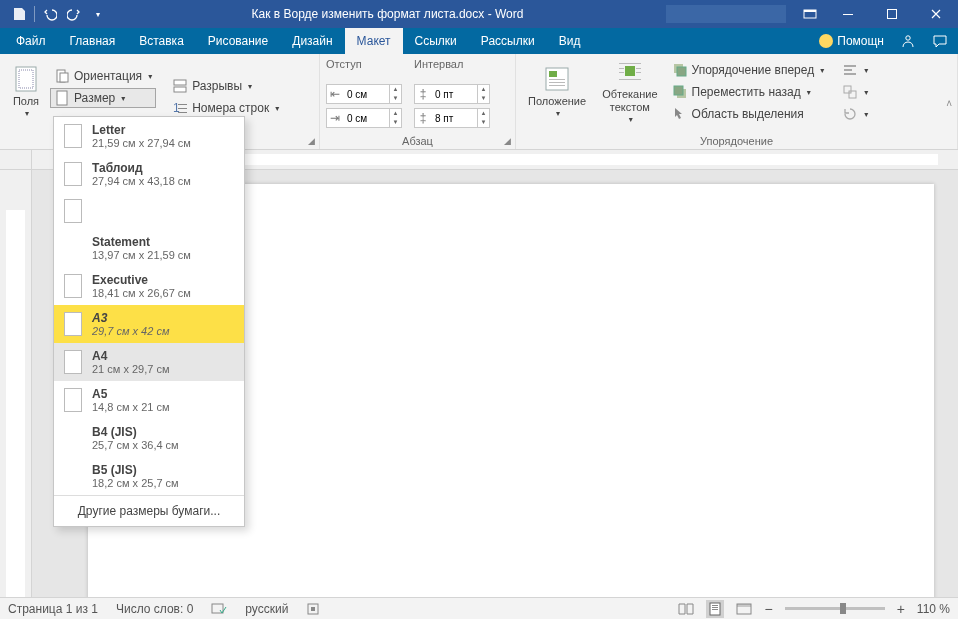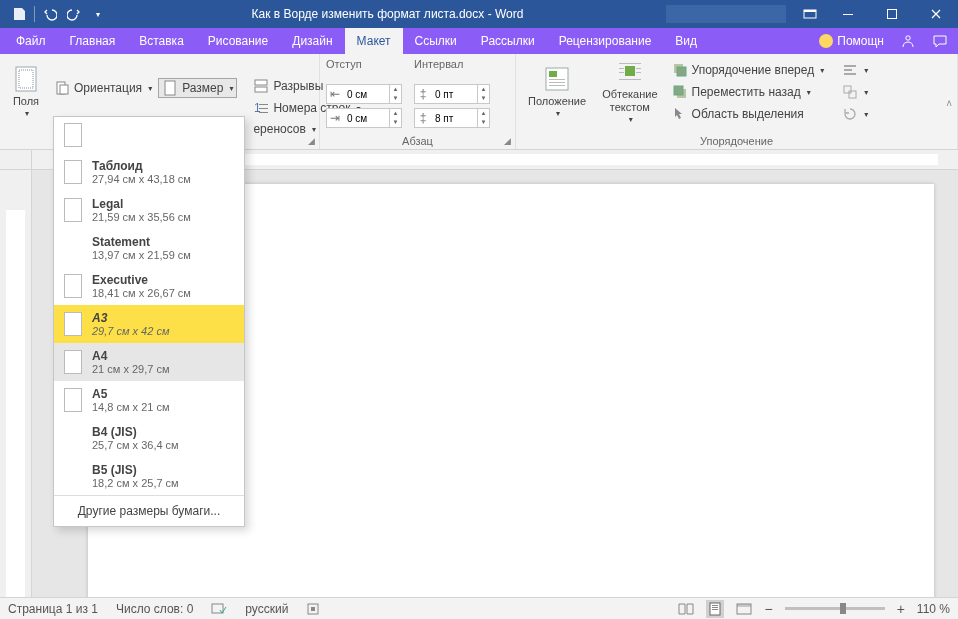--- a/index.html
+++ b/index.html
@@ -10,21 +10,21 @@
 .qat { display:flex; align-items:center; gap:2px; padding-left:8px; }
 .qat-btn { width:22px; height:22px; display:flex; align-items:center; justify-content:center; color:#fff; }
 .qat-sep { width:1px; height:16px; background:rgba(255,255,255,.4); margin:0 2px; }
 .title-text { flex:1; text-align:center; font-size:12px; }
 .awaken { width:120px; height:18px; background:#3b67a6; margin-right:8px; }
 .win-btns { display:flex; }
 .win-btn { width:44px; height:28px; display:flex; align-items:center; justify-content:center; color:#fff; }
 .win-small { width:32px; }
 
 
-.ribbon-tabs { height:26px; background:#8b5cf6; display:flex; align-items:stretch; color:#fff; padding-left:4px; }
+.ribbon-tabs { height:26px; background:#0369a1; display:flex; align-items:stretch; color:#fff; padding-left:4px; }
 .rtab { padding:0 12px; display:flex; align-items:center; font-size:12px; }
 .rtab.active { background:#f3f3f3; color:#2b579a; }
 .rtab-right { margin-left:auto; display:flex; align-items:center; gap:16px; padding-right:10px; }
 .help { display:flex; align-items:center; gap:4px; }
 .bulb { width:14px; height:14px; border-radius:50%; background:#ffd862; }
 
 
 .ribbon { height:96px; background:#f3f3f3; display:flex; border-bottom:1px solid #d4d4d4; position:relative; }
 .group { border-right:1px solid #e1e1e1; padding:4px 6px 2px 6px; display:flex; flex-direction:column; position:relative; }
 .group-label { position:absolute; bottom:2px; left:0; right:0; text-align:center; font-size:11px; color:#666; }
@@ -126,21 +126,20 @@
 
 <div class="ribbon-tabs">
   <div class="rtab" data-bind="tabs.0">Файл</div>
   <div class="rtab" data-bind="tabs.1">Главная</div>
   <div class="rtab" data-bind="tabs.2">Вставка</div>
   <div class="rtab" data-bind="tabs.3">Рисование</div>
   <div class="rtab" data-bind="tabs.4">Дизайн</div>
   <div class="rtab active" data-bind="tabs.5">Макет</div>
   <div class="rtab" data-bind="tabs.6">Ссылки</div>
   <div class="rtab" data-bind="tabs.7">Рассылки</div>
-  <div class="rtab" data-bind="tabs.8">Рецензирование</div>
   <div class="rtab" data-bind="tabs.9">Вид</div>
   <div class="rtab-right">
     <div class="help">
         <span class="bulb"></span>
         <span data-bind="help_label">Помощн</span>
       </div>
     <div>
         <svg width="16" height="16" viewBox="0 0 16 16">
           <circle cx="8" cy="5" r="2.2" fill="none" stroke="#fff"></circle>
           <path d="M3 14c0-3 2-5 5-5s5 2 5 5" fill="none" stroke="#fff"></path>
@@ -161,21 +160,21 @@
       <div class="cmd big">
         <span class="ico">
             <svg width="28" height="28" viewBox="0 0 28 28">
               <rect x="4" y="2" width="20" height="24" fill="#fff" stroke="#9aa"></rect>
               <rect x="7" y="5" width="14" height="18" fill="none" stroke="#88a" stroke-dasharray="1 1"></rect>
             </svg>
           </span>
         <span data-bind="ribbon.margins">Поля</span>
         <span class="drop-arr">▾</span>
       </div>
-      <div style="display:flex; flex-direction:row; gap:2px; margin-top:20px;">
+      <div style="display:flex; flex-direction:column; gap:2px; margin-top:8px;">
         <div class="cmd">
             <span class="ico">
               <svg width="16" height="16" viewBox="0 0 16 16">
                 <rect x="3" y="2" width="8" height="12" fill="#fff" stroke="#888"></rect>
                 <rect x="6" y="5" width="8" height="9" fill="#fff" stroke="#888"></rect>
               </svg>
             </span>
             <span data-bind="ribbon.orientation">Ориентация</span>
             <span class="drop-arr">▾</span>
           </div>
@@ -368,34 +367,34 @@
   <div class="ruler-corner"></div>
   <div class="ruler-h"></div>
   <div class="ruler-v"></div>
   <div class="page"></div>
 </div>
 
 <div class="popup">
   <div id="size-list">
       <div class="size-item">
         <div class="page-ico"></div>
+        <div class="size-info">
+          <div class="nm">Letter</div>
+          <div class="dim">21,59 см x 27,94 см</div>
+        </div>
       </div>
       <div class="size-item">
         <div class="page-ico"></div>
         <div class="size-info">
           <div class="nm">Таблоид</div>
           <div class="dim">27,94 см x 43,18 см</div>
         </div>
       </div>
       <div class="size-item">
         <div class="page-ico"></div>
-        <div class="size-info">
-          <div class="nm">Legal</div>
-          <div class="dim">21,59 см x 35,56 см</div>
-        </div>
       </div>
       <div class="size-item">
         <div class="page-ico none"></div>
         <div class="size-info">
           <div class="nm">Statement</div>
           <div class="dim">13,97 см x 21,59 см</div>
         </div>
       </div>
       <div class="size-item">
         <div class="page-ico"></div>

